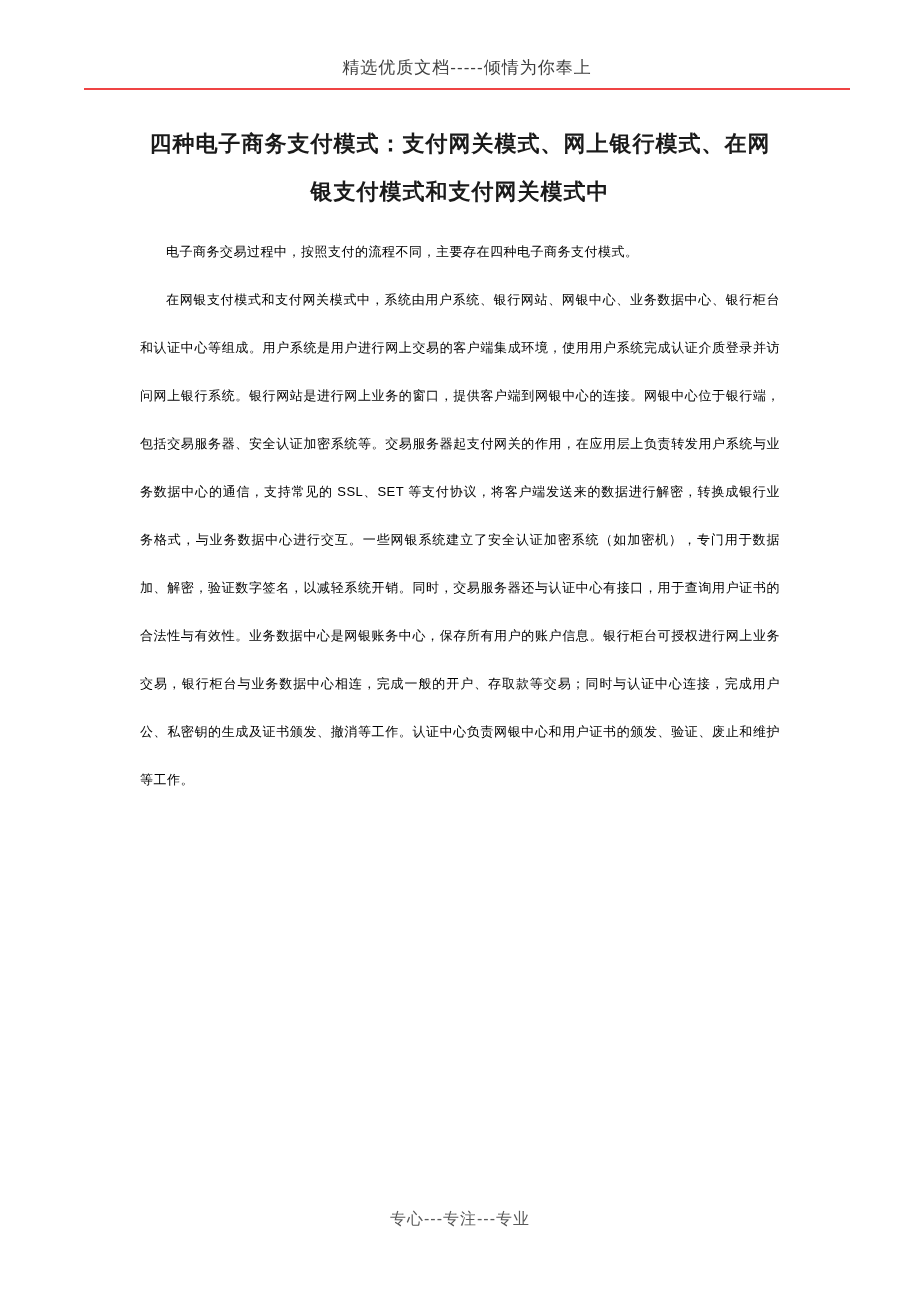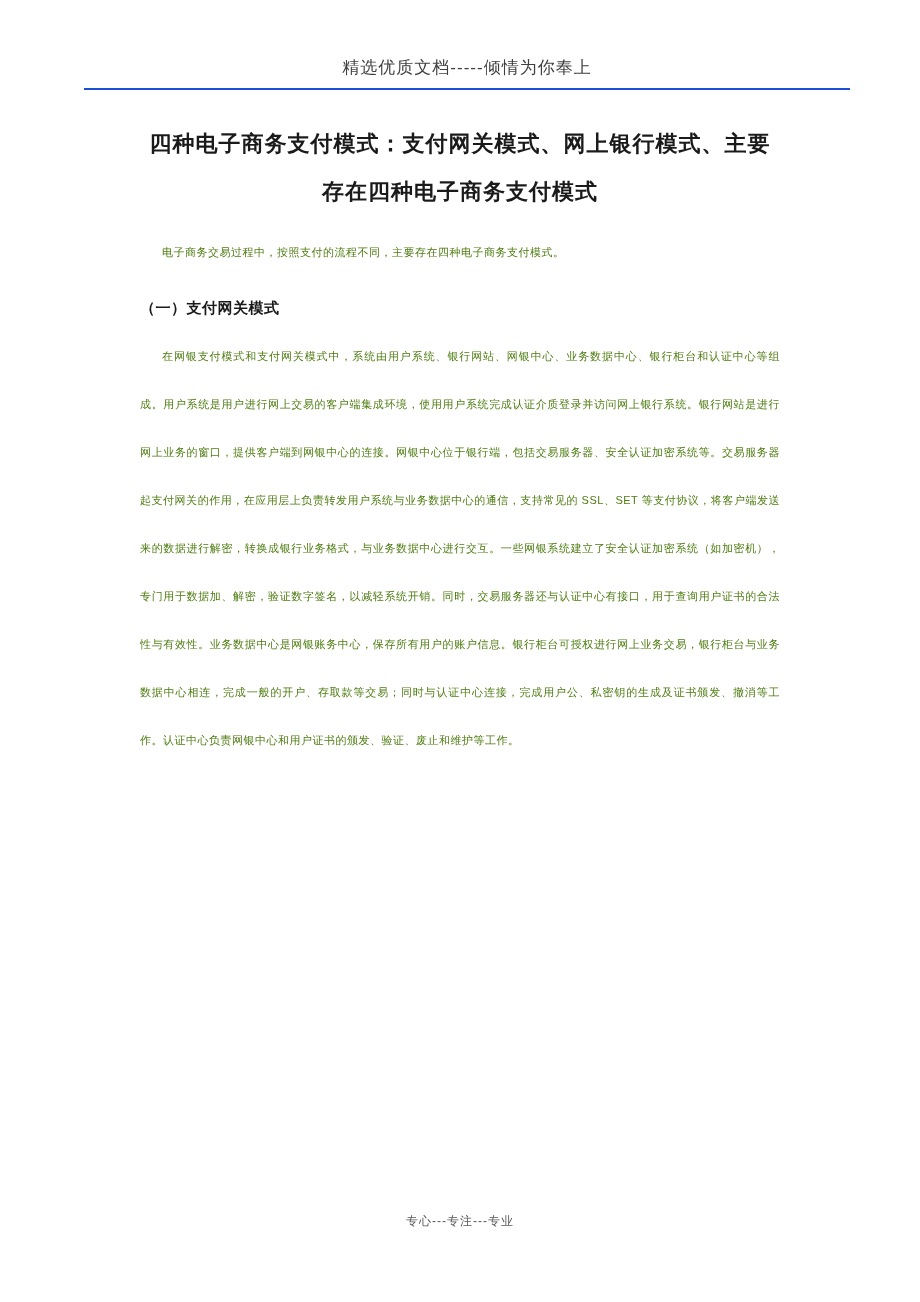--- a/index.html
+++ b/index.html
@@ -21,72 +21,71 @@
     .doc-header {
       position: absolute;
       top: 56px;
       left: 84px;
       right: 70px;
       text-align: center;
       font-size: 17px;
       letter-spacing: 1px;
       color: #404040;
       padding-bottom: 9px;
-      border-bottom: 2px solid #1d4ed8;
+      border-bottom: 2px solid #ef4444;
     }
     .doc-title {
       margin: 64px 0 12px 0;
       font-size: 22px;
       font-weight: bold;
       color: #1a1a1a;
       text-align: center;
       line-height: 48px;
       letter-spacing: 1px;
     }
     .para {
-      font-size: 11px;
+      font-size: 13px;
       line-height: 48px;
       text-align: justify;
       letter-spacing: 0.5px;
-      color: #4d7c0f;
+      color: #000000;
     }
     .indent { text-indent: 2em; }
     .section-heading {
       margin-top: 8px;
       font-size: 15px;
       font-weight: bold;
       line-height: 48px;
       color: #1a1a1a;
       letter-spacing: 0.5px;
     }
     .doc-footer {
       position: absolute;
       bottom: 72px;
       left: 0;
       right: 0;
       text-align: center;
-      font-size: 12px;
+      font-size: 16px;
       color: #595959;
       letter-spacing: 1px;
     }
   </style>
 </head>
 <body>
 
 <div class="page">
 
   <div class="doc-header">
     <span>精选优质文档-----倾情为你奉上</span>
   </div>
 
-  <h1 class="doc-title">四种电子商务支付模式：支付网关模式、网上银行模式、主要存在四种电子商务支付模式</h1>
+  <h1 class="doc-title">四种电子商务支付模式：支付网关模式、网上银行模式、在网银支付模式和支付网关模式中</h1>
 
   <p class="para indent">电子商务交易过程中，按照支付的流程不同，主要存在四种电子商务支付模式。</p>
 
-  <h2 class="section-heading">（一）支付网关模式</h2>
 
 
   <p class="para indent">在网银支付模式和支付网关模式中，系统由用户系统、银行网站、网银中心、业务数据中心、银行柜台和认证中心等组成。用户系统是用户进行网上交易的客户端集成环境，使用用户系统完成认证介质登录并访问网上银行系统。银行网站是进行网上业务的窗口，提供客户端到网银中心的连接。网银中心位于银行端，包括交易服务器、安全认证加密系统等。交易服务器起支付网关的作用，在应用层上负责转发用户系统与业务数据中心的通信，支持常见的 SSL、SET 等支付协议，将客户端发送来的数据进行解密，转换成银行业务格式，与业务数据中心进行交互。一些网银系统建立了安全认证加密系统（如加密机），专门用于数据加、解密，验证数字签名，以减轻系统开销。同时，交易服务器还与认证中心有接口，用于查询用户证书的合法性与有效性。业务数据中心是网银账务中心，保存所有用户的账户信息。银行柜台可授权进行网上业务交易，银行柜台与业务数据中心相连，完成一般的开户、存取款等交易；同时与认证中心连接，完成用户公、私密钥的生成及证书颁发、撤消等工作。认证中心负责网银中心和用户证书的颁发、验证、废止和维护等工作。</p>
 
 
 
   <div class="doc-footer">
     <span>专心---专注---专业</span>
   </div>
 

